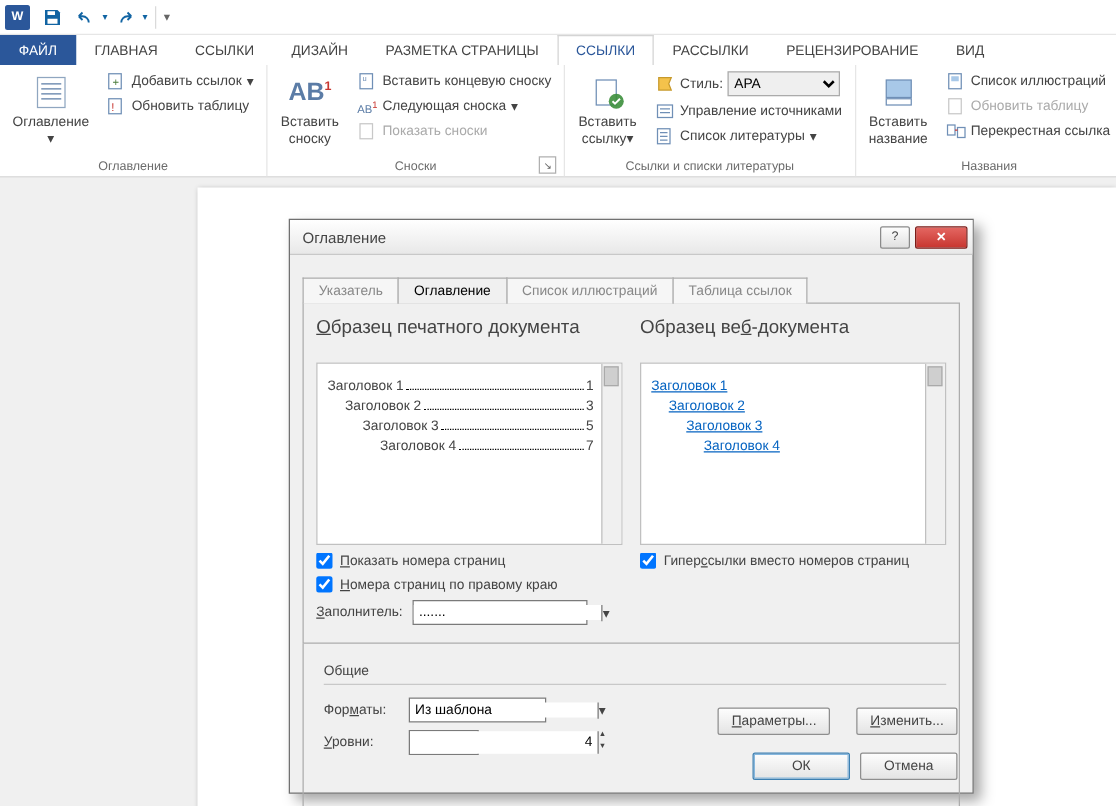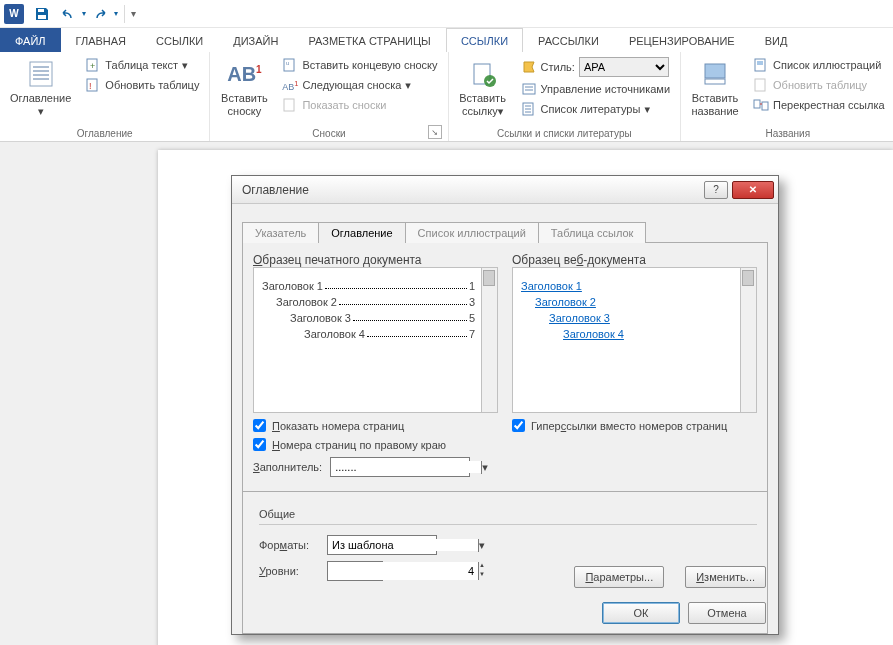--- a/index.html
+++ b/index.html
@@ -146,21 +146,21 @@
     padding:4px 12px;border:1px solid #ACACAC;background:#F6F6F6;color:#888;cursor:pointer;
     border-bottom:none;margin-right:-1px;
   }
   .tab.act{background:#F0F0F0;color:#000;position:relative;z-index:1;}
   .tab-panel{
     border:1px solid #ACACAC;margin-top:-1px;padding:10px;min-height:250px;
     background:transparent;
   }
   .cols{display:flex;gap:14px;}
   .col{flex:1;}
-  .fs-label{font-size:12px;margin-bottom:0;}
+  .fs-label{font-size:15px;margin-bottom:20px;}
   .preview-box{
     border:1px solid var(--border);background:#FFF;height:146px;padding:8px 22px 8px 8px;position:relative;
     font-size:11px;
   }
   .preview-box .scroll-stub{
     position:absolute;right:0;top:0;bottom:0;width:16px;background:#F0F0F0;border-left:1px solid var(--border);
   }
   .preview-box .thumb{position:absolute;right:2px;top:2px;width:12px;height:16px;background:#CFCFCF;border:1px solid #AAA;}
   .toc-line{display:flex;white-space:nowrap;margin:4px 0;}
   .toc-line .pad{flex-shrink:0;}
@@ -249,21 +249,21 @@
         <div class="lbl"><span>Оглавление</span><br>▾</div>
       </div>
       <div class="small-col">
         <div class="small-btn">
           <span class="icon">
               <svg viewBox="0 0 16 16">
                 <rect x="2" y="2" width="10" height="12" fill="#fff" stroke="#6F8FB6"></rect>
                 <text x="5" y="12" font-size="9" fill="#4A7C3A">+</text>
               </svg>
             </span>
-          <span>Таблица текст</span> ▾
+          <span>Добавить ссылок</span> ▾
         </div>
         <div class="small-btn">
           <span class="icon">
               <svg viewBox="0 0 16 16">
                 <rect x="2" y="2" width="10" height="12" fill="#fff" stroke="#6F8FB6"></rect>
                 <text x="4" y="12" font-size="9" fill="#C83630">!</text>
               </svg>
             </span>
           <span>Обновить таблицу</span>
         </div>

